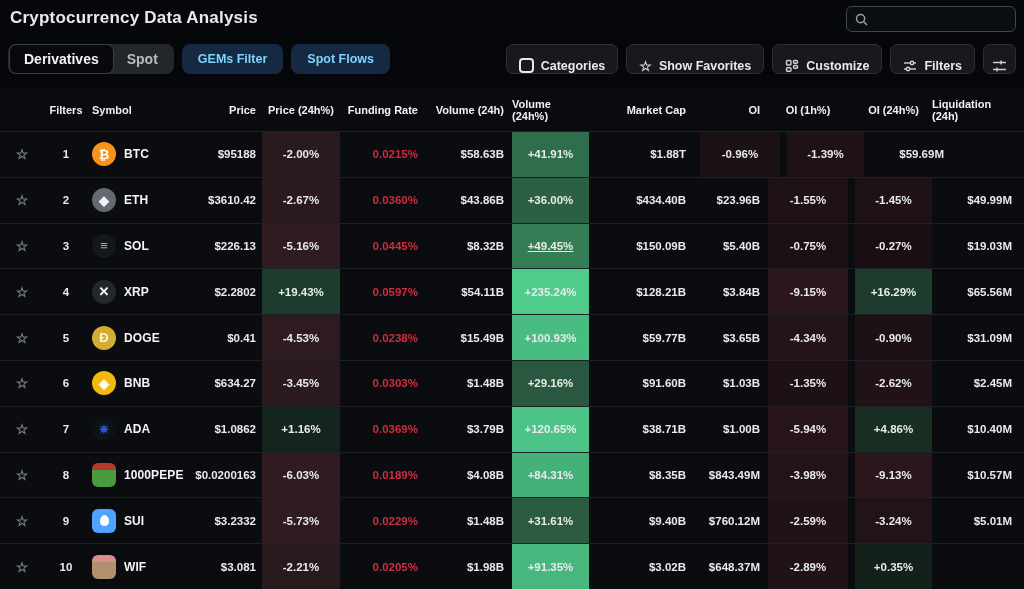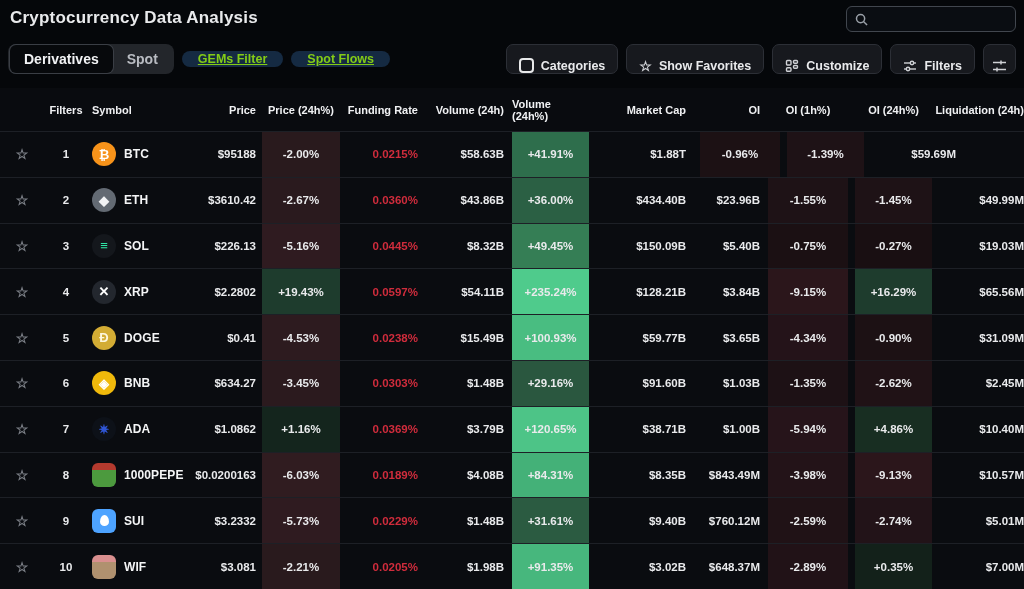--- a/index.html
+++ b/index.html
@@ -12,21 +12,21 @@
   .page-title{font-size:17px;font-weight:800;letter-spacing:.2px;margin-top:2px;}
   .searchbox{display:flex;align-items:center;width:170px;height:26px;border:1px solid #41464e;border-radius:6px;background:#0a0d12;padding:0 8px;gap:6px;}
   .searchbox svg{flex:0 0 auto;}
   .searchbox input{background:transparent;border:none;outline:none;color:#e9eaec;font-size:12px;width:100%;font-family:"Liberation Sans",sans-serif;}
 
   
   .toolbar{display:flex;align-items:center;padding:6px 8px;gap:8px;height:42px;}
   .seg{display:flex;align-items:center;background:#23262b;border-radius:8px;padding:2px;height:30px;}
   .seg-btn{padding:4px 14px;font-size:14px;font-weight:700;color:#b9bcc2;border-radius:6px;cursor:pointer;line-height:20px;}
   .seg-btn.active{background:#07090c;color:#f2f3f5;box-shadow:0 0 0 1px #3a3e45;}
-  .btn-blue{background:#152a42;color:#84cc16;font-size:12.5px;font-weight:800;padding:0 16px;height:16px;border-radius:8px;display:flex;align-items:center;cursor:pointer;text-decoration:underline;}
+  .btn-blue{background:#152a42;color:#7dd3fc;font-size:12.5px;font-weight:800;padding:0 16px;height:30px;border-radius:8px;display:flex;align-items:center;cursor:pointer;}
   .right-group{margin-left:auto;display:flex;align-items:center;gap:8px;}
   .btn-dark{background:#17191e;border:1px solid #2c2f36;color:#e9eaec;font-size:12.5px;font-weight:700;height:30px;padding:0 12px;border-radius:7px;display:flex;align-items:flex-end;gap:7px;cursor:pointer;white-space:nowrap;}
   .checkbox{width:15px;height:15px;border:2px solid #e8e9ea;border-radius:4px;background:transparent;}
   .star-glyph{font-size:14px;color:#cfd1d5;line-height:1;}
   .btn-dark svg{display:block;}
 
   
   .table{position:absolute;left:0;top:88px;width:1024px;bottom:0;display:flex;flex-direction:column;background:#0a0c10;}
   .thead{display:flex;height:43px;align-items:center;background:#090b0f;font-size:11px;font-weight:800;color:#f0f1f3;}
   .tbody{flex:1;display:flex;flex-direction:column;}
@@ -37,21 +37,21 @@
   .c-sym  {width:96px;justify-content:flex-start;padding-left:4px;gap:8px;}
   .c-price{width:78px;justify-content:flex-end;padding-right:6px;}
   .c-p24  {width:78px;justify-content:center;}
   .c-fund {width:90px;justify-content:flex-end;padding-right:12px;}
   .c-vol  {width:82px;justify-content:flex-end;padding-right:8px;}
   .c-vpct {width:77px;justify-content:center;}
   .c-mcap {width:111px;justify-content:flex-end;padding-right:14px;}
   .c-oi   {width:68px;justify-content:flex-end;padding-right:8px;}
   .c-oi1h {width:80px;justify-content:center;}
   .c-oi24 {width:84px;justify-content:center;padding-left:7px;background-clip:content-box !important;}
-  .c-liq  {width:92px;justify-content:flex-end;}
+  .c-liq  {width:92px;justify-content:flex-end;padding-right:12px;}
   .fav{color:#7a7e85;font-size:14px;cursor:pointer;}
   .coin{width:24px;height:24px;border-radius:50%;display:flex;align-items:center;justify-content:center;font-size:13px;font-weight:800;flex:0 0 auto;overflow:hidden;position:relative;}
   .coin.square{border-radius:6px;}
   .symname{font-weight:800;font-size:12px;color:#f4f5f6;letter-spacing:.1px;}
   .fund-txt{color:#d02c3c;}
   .droplet{width:9px;height:11px;background:#fff;border-radius:50% 50% 50% 50%/ 62% 62% 40% 40%;}
 </style>
 </head>
 <body>
 
@@ -176,21 +176,21 @@
           </div>
           <div class="td c-rank">3</div>
           <div class="td c-sym">
             <span class="coin" style="background: rgb(20, 23, 28); color: rgb(46, 230, 166);">≡</span>
             <span class="symname">SOL</span>
           </div>
           <div class="td c-price">$226.13</div>
           <div class="td c-p24" style="background: rgb(47, 27, 32);">-5.16%</div>
           <div class="td c-fund fund-txt">0.0445%</div>
           <div class="td c-vol">$8.32B</div>
-          <div class="td c-vpct" style="background: rgb(53, 126, 85);">+49.45%</div>
+          <div class="td c-vpct" style="background: rgb(53, 126, 85); text-decoration: underline;">+49.45%</div>
           <div class="td c-mcap">$150.09B</div>
           <div class="td c-oi">$5.40B</div>
           <div class="td c-oi1h" style="background: rgb(27, 16, 19);">-0.75%</div>
           <div class="td c-oi24" style="background: rgb(25, 15, 18);">-0.27%</div>
           <div class="td c-liq">$19.03M</div>
         </div>
         <div class="tr">
           <div class="td c-star">
             <span class="fav">☆</span>
           </div>
@@ -302,39 +302,38 @@
             <span class="symname">SUI</span>
           </div>
           <div class="td c-price">$3.2332</div>
           <div class="td c-p24" style="background: rgb(47, 27, 32);">-5.73%</div>
           <div class="td c-fund fund-txt">0.0229%</div>
           <div class="td c-vol">$1.48B</div>
           <div class="td c-vpct" style="background: rgb(43, 91, 65);">+31.61%</div>
           <div class="td c-mcap">$9.40B</div>
           <div class="td c-oi">$760.12M</div>
           <div class="td c-oi1h" style="background: rgb(32, 18, 22);">-2.59%</div>
-          <div class="td c-oi24" style="background: rgb(34, 19, 24);">-2.74%</div>
+          <div class="td c-oi24" style="background: rgb(34, 19, 24);">-3.24%</div>
           <div class="td c-liq">$5.01M</div>
         </div>
         <div class="tr">
           <div class="td c-star">
             <span class="fav">☆</span>
           </div>
           <div class="td c-rank">10</div>
           <div class="td c-sym">
             <span class="coin square" style="background: linear-gradient(rgb(217, 143, 143) 0px, rgb(217, 143, 143) 30%, rgb(176, 145, 111) 30%, rgb(176, 145, 111) 100%); color: rgb(255, 255, 255);"></span>
             <span class="symname">WIF</span>
           </div>
           <div class="td c-price">$3.081</div>
           <div class="td c-p24" style="background: rgb(41, 26, 29);">-2.21%</div>
           <div class="td c-fund fund-txt">0.0205%</div>
           <div class="td c-vol">$1.98B</div>
           <div class="td c-vpct" style="background: rgb(71, 183, 125);">+91.35%</div>
           <div class="td c-mcap">$3.02B</div>
           <div class="td c-oi">$648.37M</div>
           <div class="td c-oi1h" style="background: rgb(33, 18, 23);">-2.89%</div>
           <div class="td c-oi24" style="background: rgb(19, 33, 26);">+0.35%</div>
-          <div class="td c-liq">$7.00M</div>
         </div>
       </div>
   </div>
 
 </div>
 
 </body></html>

